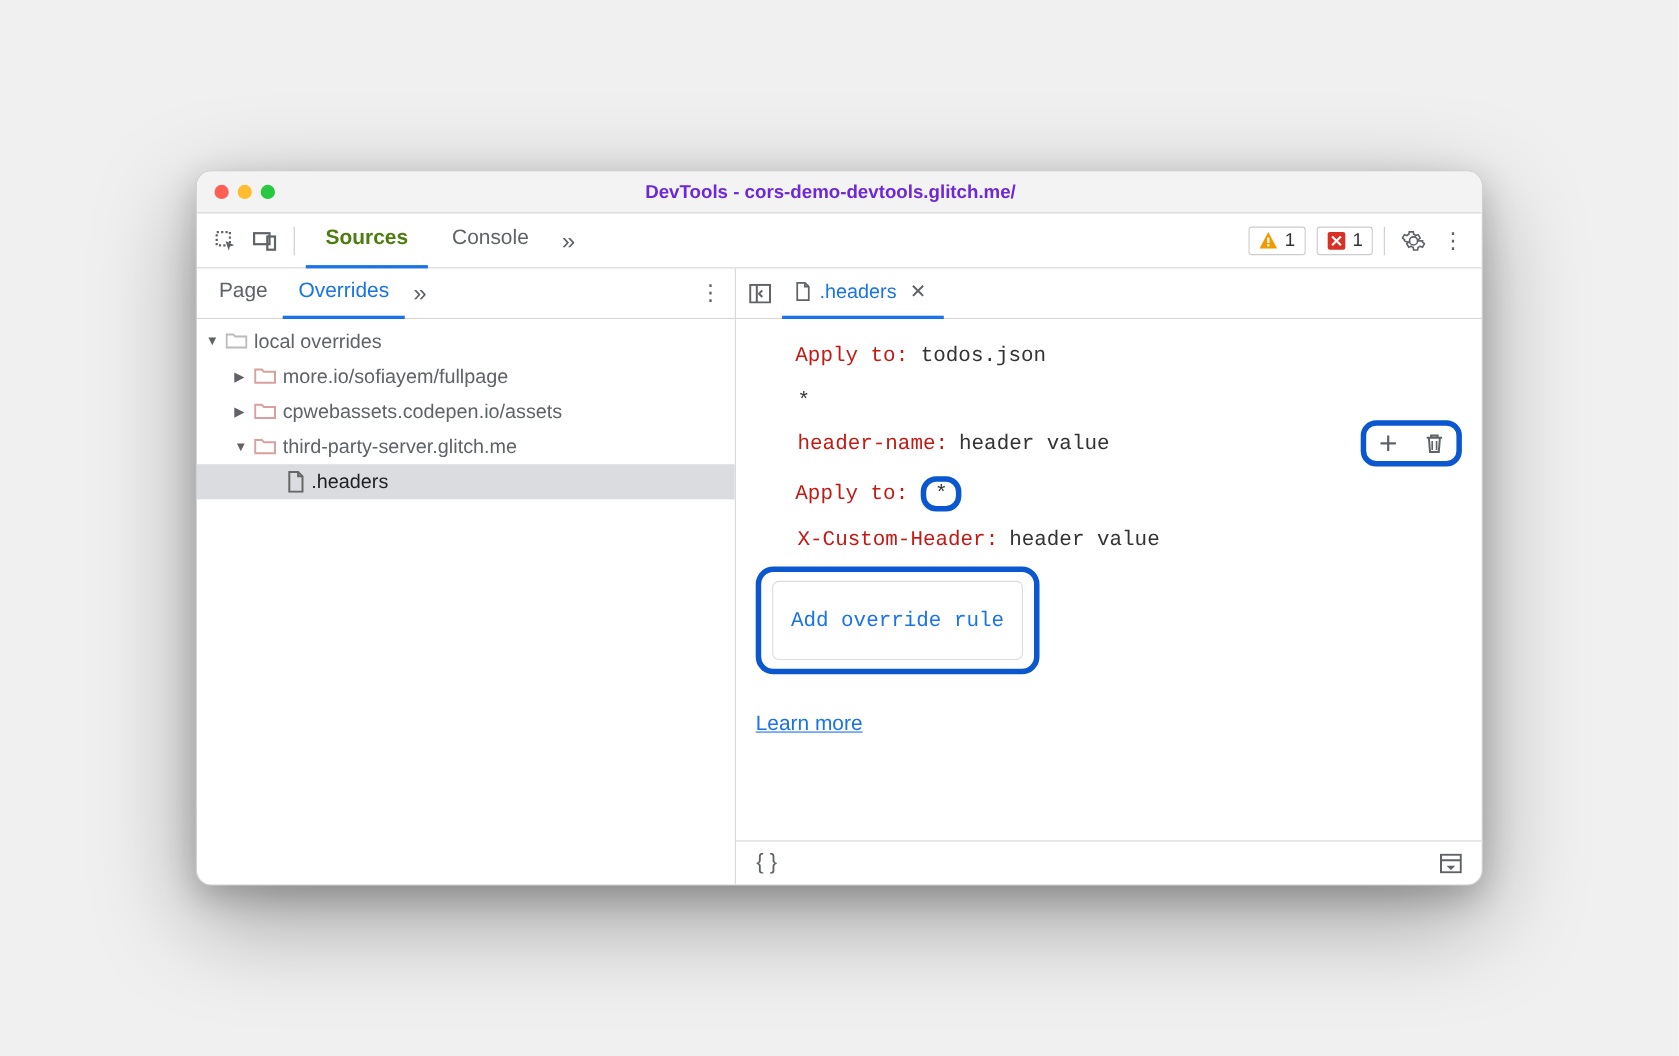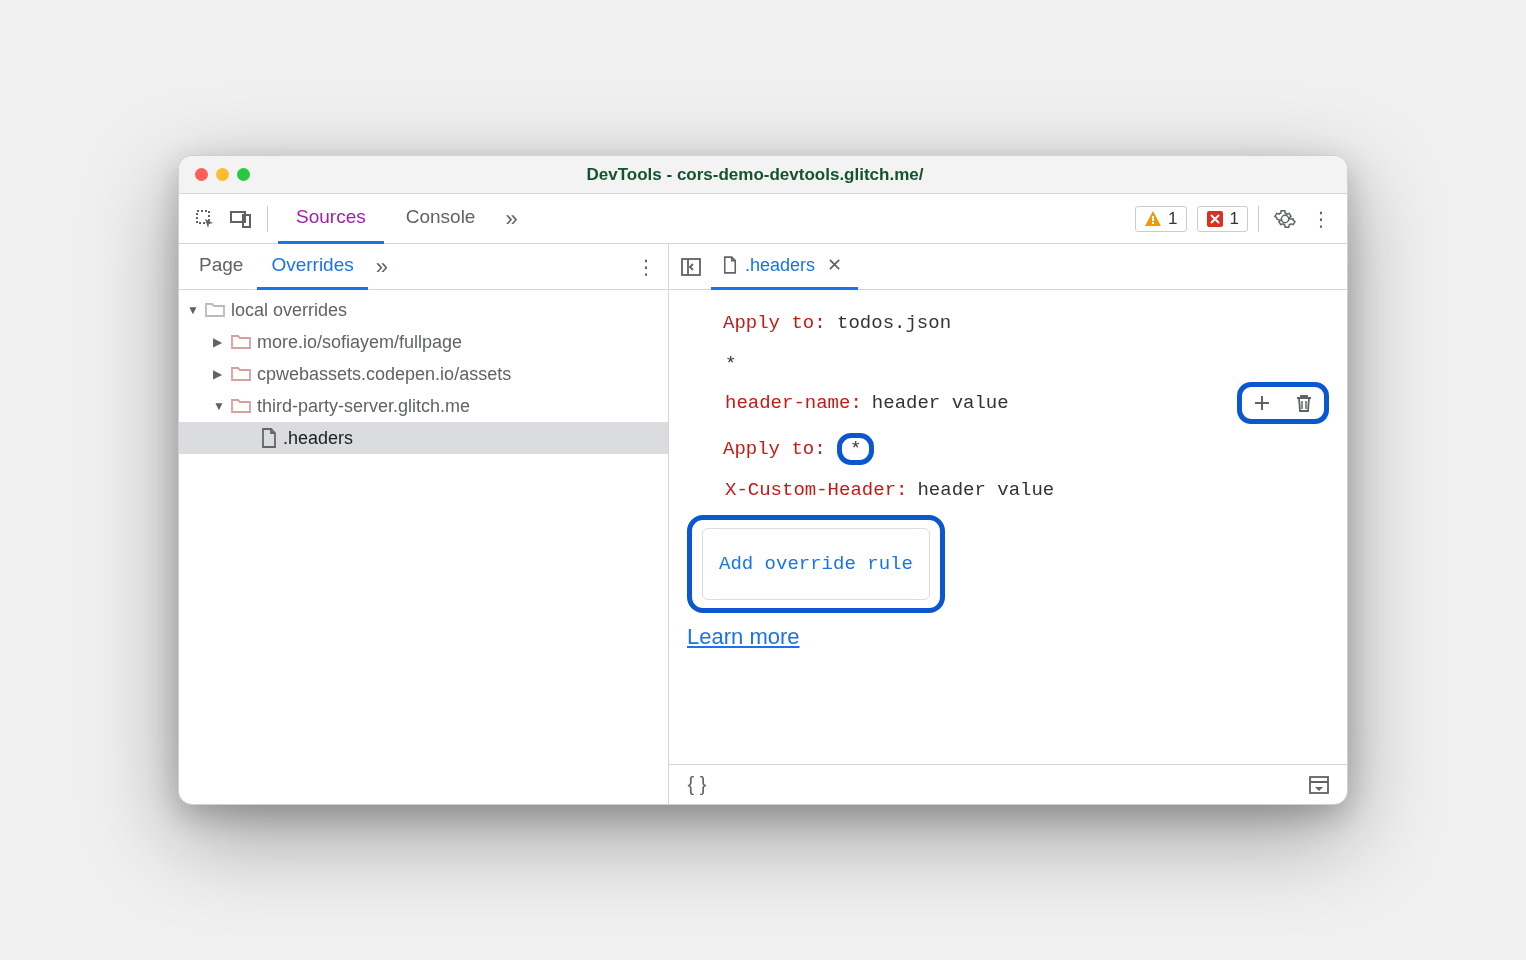--- a/index.html
+++ b/index.html
@@ -36,21 +36,21 @@
 .dot { width: 13px; height: 13px; border-radius: 50%; }
 .dot.red { background: #ff5f57; }
 .dot.yellow { background: #febc2e; }
 .dot.green { background: #28c840; }
 .title {
   position: absolute;
   left: 0; right: 16px;
   text-align: center;
   font-size: 17px;
   font-weight: 600;
-  color: #14532d;
+  color: #6d28d9;
   pointer-events: none;
 }
 .toolbar {
   height: 50px;
   display: flex;
   align-items: center;
   padding: 0 10px;
   border-bottom: 1px solid #d6d6d6;
   gap: 4px;
 }
@@ -64,21 +64,21 @@
 .tb-tab {
   padding: 0 18px;
   font-size: 19px;
   color: #5f6368;
   height: 50px;
   display: flex;
   align-items: center;
   cursor: pointer;
   border-bottom: 3px solid transparent;
 }
-.tb-tab.active { color: #a21caf; border-bottom-color: #1a73e8; font-weight: 400; }
+.tb-tab.active { color: #4d7c0f; border-bottom-color: #1a73e8; font-weight: 700; }
 .tb-more { font-size: 22px; color: #5f6368; padding: 0 8px; cursor: pointer; }
 .spacer { flex: 1; }
 .badge {
   display: flex; align-items: center;
   border: 1px solid #ccc;
   border-radius: 3px;
   padding: 2px 8px;
   gap: 6px;
   font-size: 17px;
   color: #333;
@@ -215,23 +215,23 @@
   background: #fff;
   padding: 24px 16px;
   font-size: 19px;
   color: #1a73e8;
   font-family: inherit;
   cursor: pointer;
 }
 .learn-more {
   color: #1a73e8;
   text-decoration: underline;
-  font-size: 22px;
+  font-size: 19px;
   font-family: -apple-system, sans-serif;
-  margin-top: 4px;
+  margin-top: 28px;
   display: inline-block;
   cursor: pointer;
 }
 .footer {
   height: 40px;
   border-top: 1px solid #d6d6d6;
   display: flex;
   align-items: center;
   padding: 0 12px;
 }

